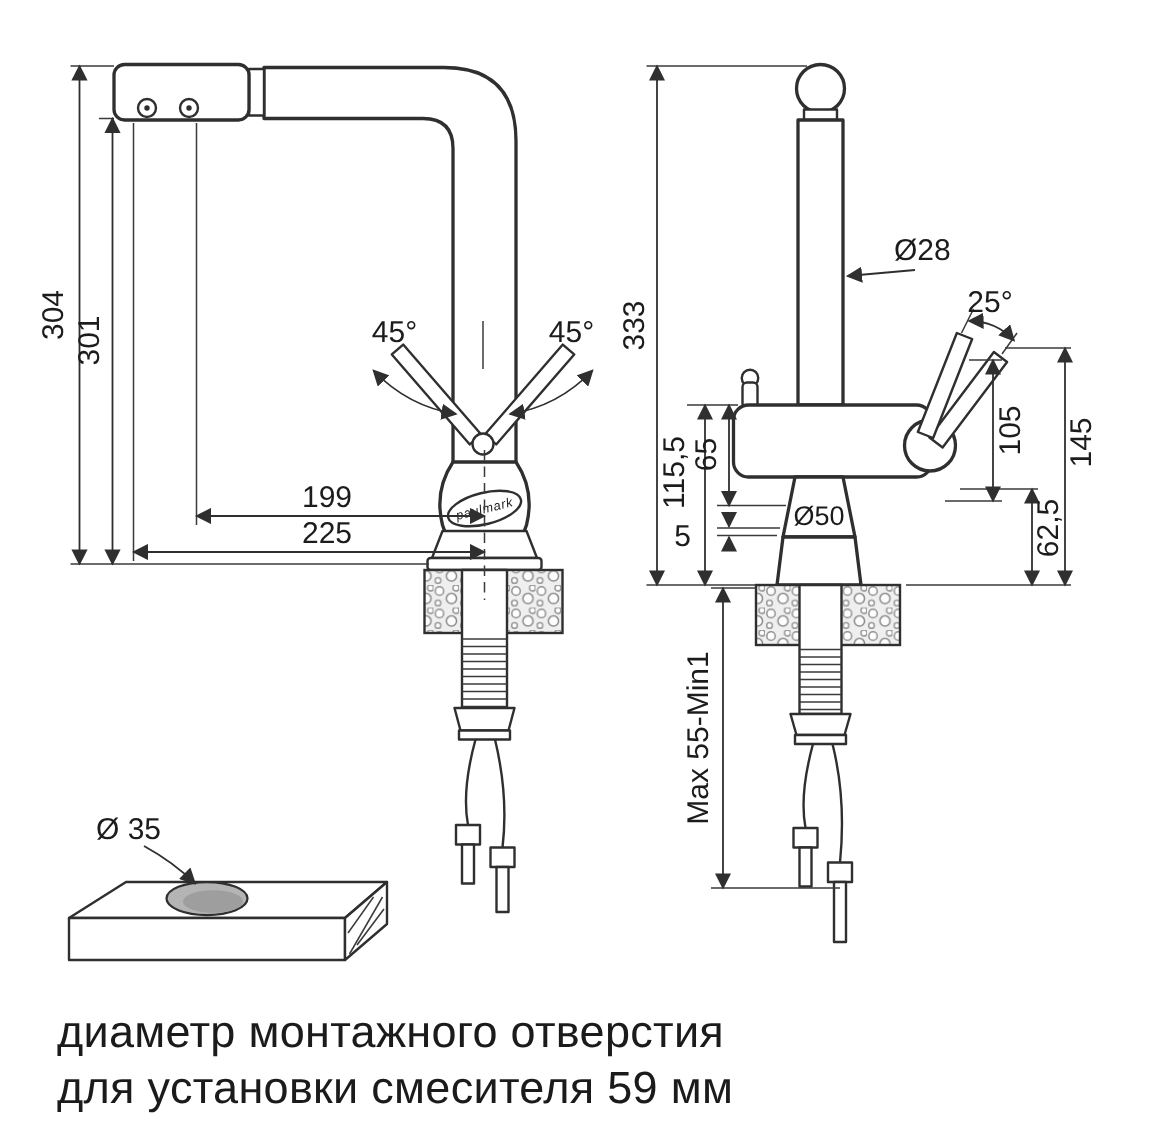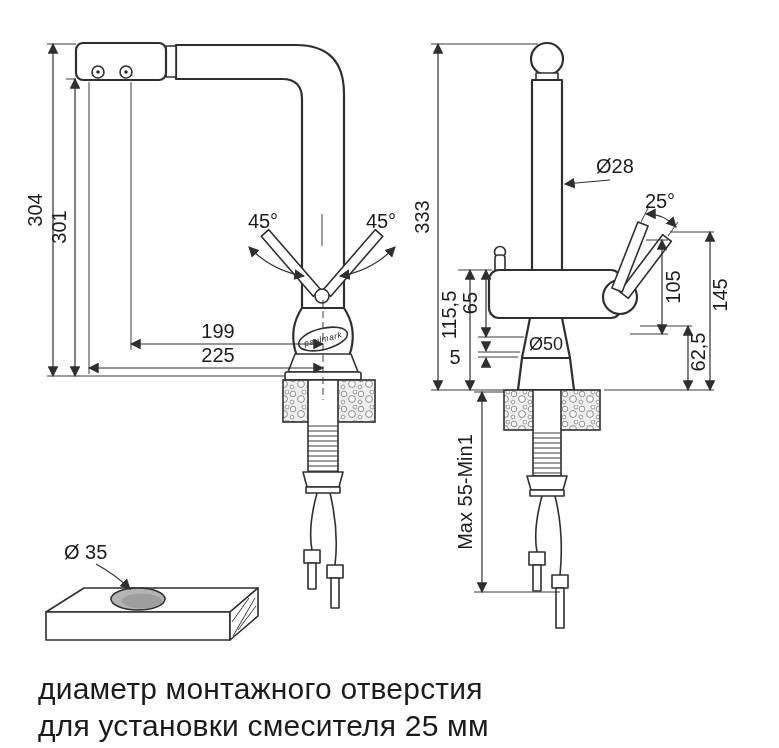--- a/index.html
+++ b/index.html
@@ -215,15 +215,15 @@
     </g>
     <ellipse cx="138" cy="599" rx="27" ry="11" fill="#b4b4b4" stroke="#2f2f2f" stroke-width="1.5"></ellipse>
     <ellipse cx="142" cy="601" rx="20" ry="7.5" fill="#9e9e9e"></ellipse>
     <path class="dim" d="M96,564 Q116,575 130,589" marker-end="url(#arr)"></path>
     <text class="dim-t" x="64" y="559" text-anchor="start">Ø 35</text>
   </g>
 </svg>
 
 <div class="caption">
   <div>диаметр монтажного отверстия</div>
-  <div>для установки смесителя 25 мм</div>
+  <div>для установки смесителя 59 мм</div>
 </div>
 </div>
 
 </body></html>

